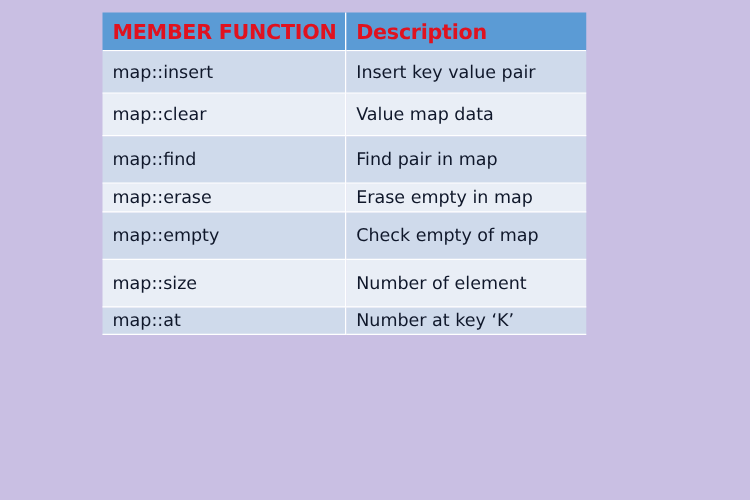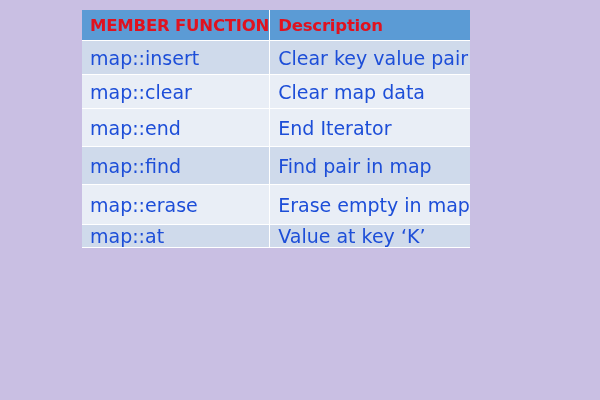--- a/index.html
+++ b/index.html
@@ -23,55 +23,59 @@
   .tbl .c1 { width:186px; border-right:1px solid #ffffff; }
   .tbl th {
     background:#5b9bd5;
     color:#e0121f;
     font-weight:bold;
     font-size:16.5px;
     height:30px;
     letter-spacing:-0.2px;
   }
   .tbl td {
-    color:#1d4ed8;
-    font-size:19px;
+    color:#0f172a;
+    font-size:14px;
   }
   .tbl tr.odd td { background:#cfdaeb; }
   .tbl tr.even td { background:#e9eef6; }
 </style>
 </head>
 <body>
 
 <table class="tbl">
   <thead>
     <tr>
       <th class="c1">MEMBER FUNCTION</th>
       <th>Description</th>
     </tr>
   </thead>
   <tbody>
     <tr class="odd" style="height:34px">
       <td class="c1">map::insert</td>
-      <td>Clear key value pair</td>
+      <td>Insert key value pair</td>
     </tr>
     <tr class="even" style="height:34px">
       <td class="c1">map::clear</td>
-      <td>Clear map data</td>
-    </tr>
-    <tr class="even" style="height:38px">
-      <td class="c1">map::end</td>
-      <td>End Iterator</td>
+      <td>Value map data</td>
     </tr>
     <tr class="odd" style="height:38px">
       <td class="c1">map::find</td>
       <td>Find pair in map</td>
     </tr>
-    <tr class="even" style="height:40px">
+    <tr class="even" style="height:23px">
       <td class="c1">map::erase</td>
       <td>Erase empty in map</td>
     </tr>
+    <tr class="odd" style="height:38px">
+      <td class="c1">map::empty</td>
+      <td>Check empty of map</td>
+    </tr>
+    <tr class="even" style="height:38px">
+      <td class="c1">map::size</td>
+      <td>Number of element</td>
+    </tr>
     <tr class="odd" style="height:22px">
       <td class="c1">map::at</td>
-      <td>Value at key ‘K’</td>
+      <td>Number at key ‘K’</td>
     </tr>
   </tbody>
 </table>
 
 </body></html>

